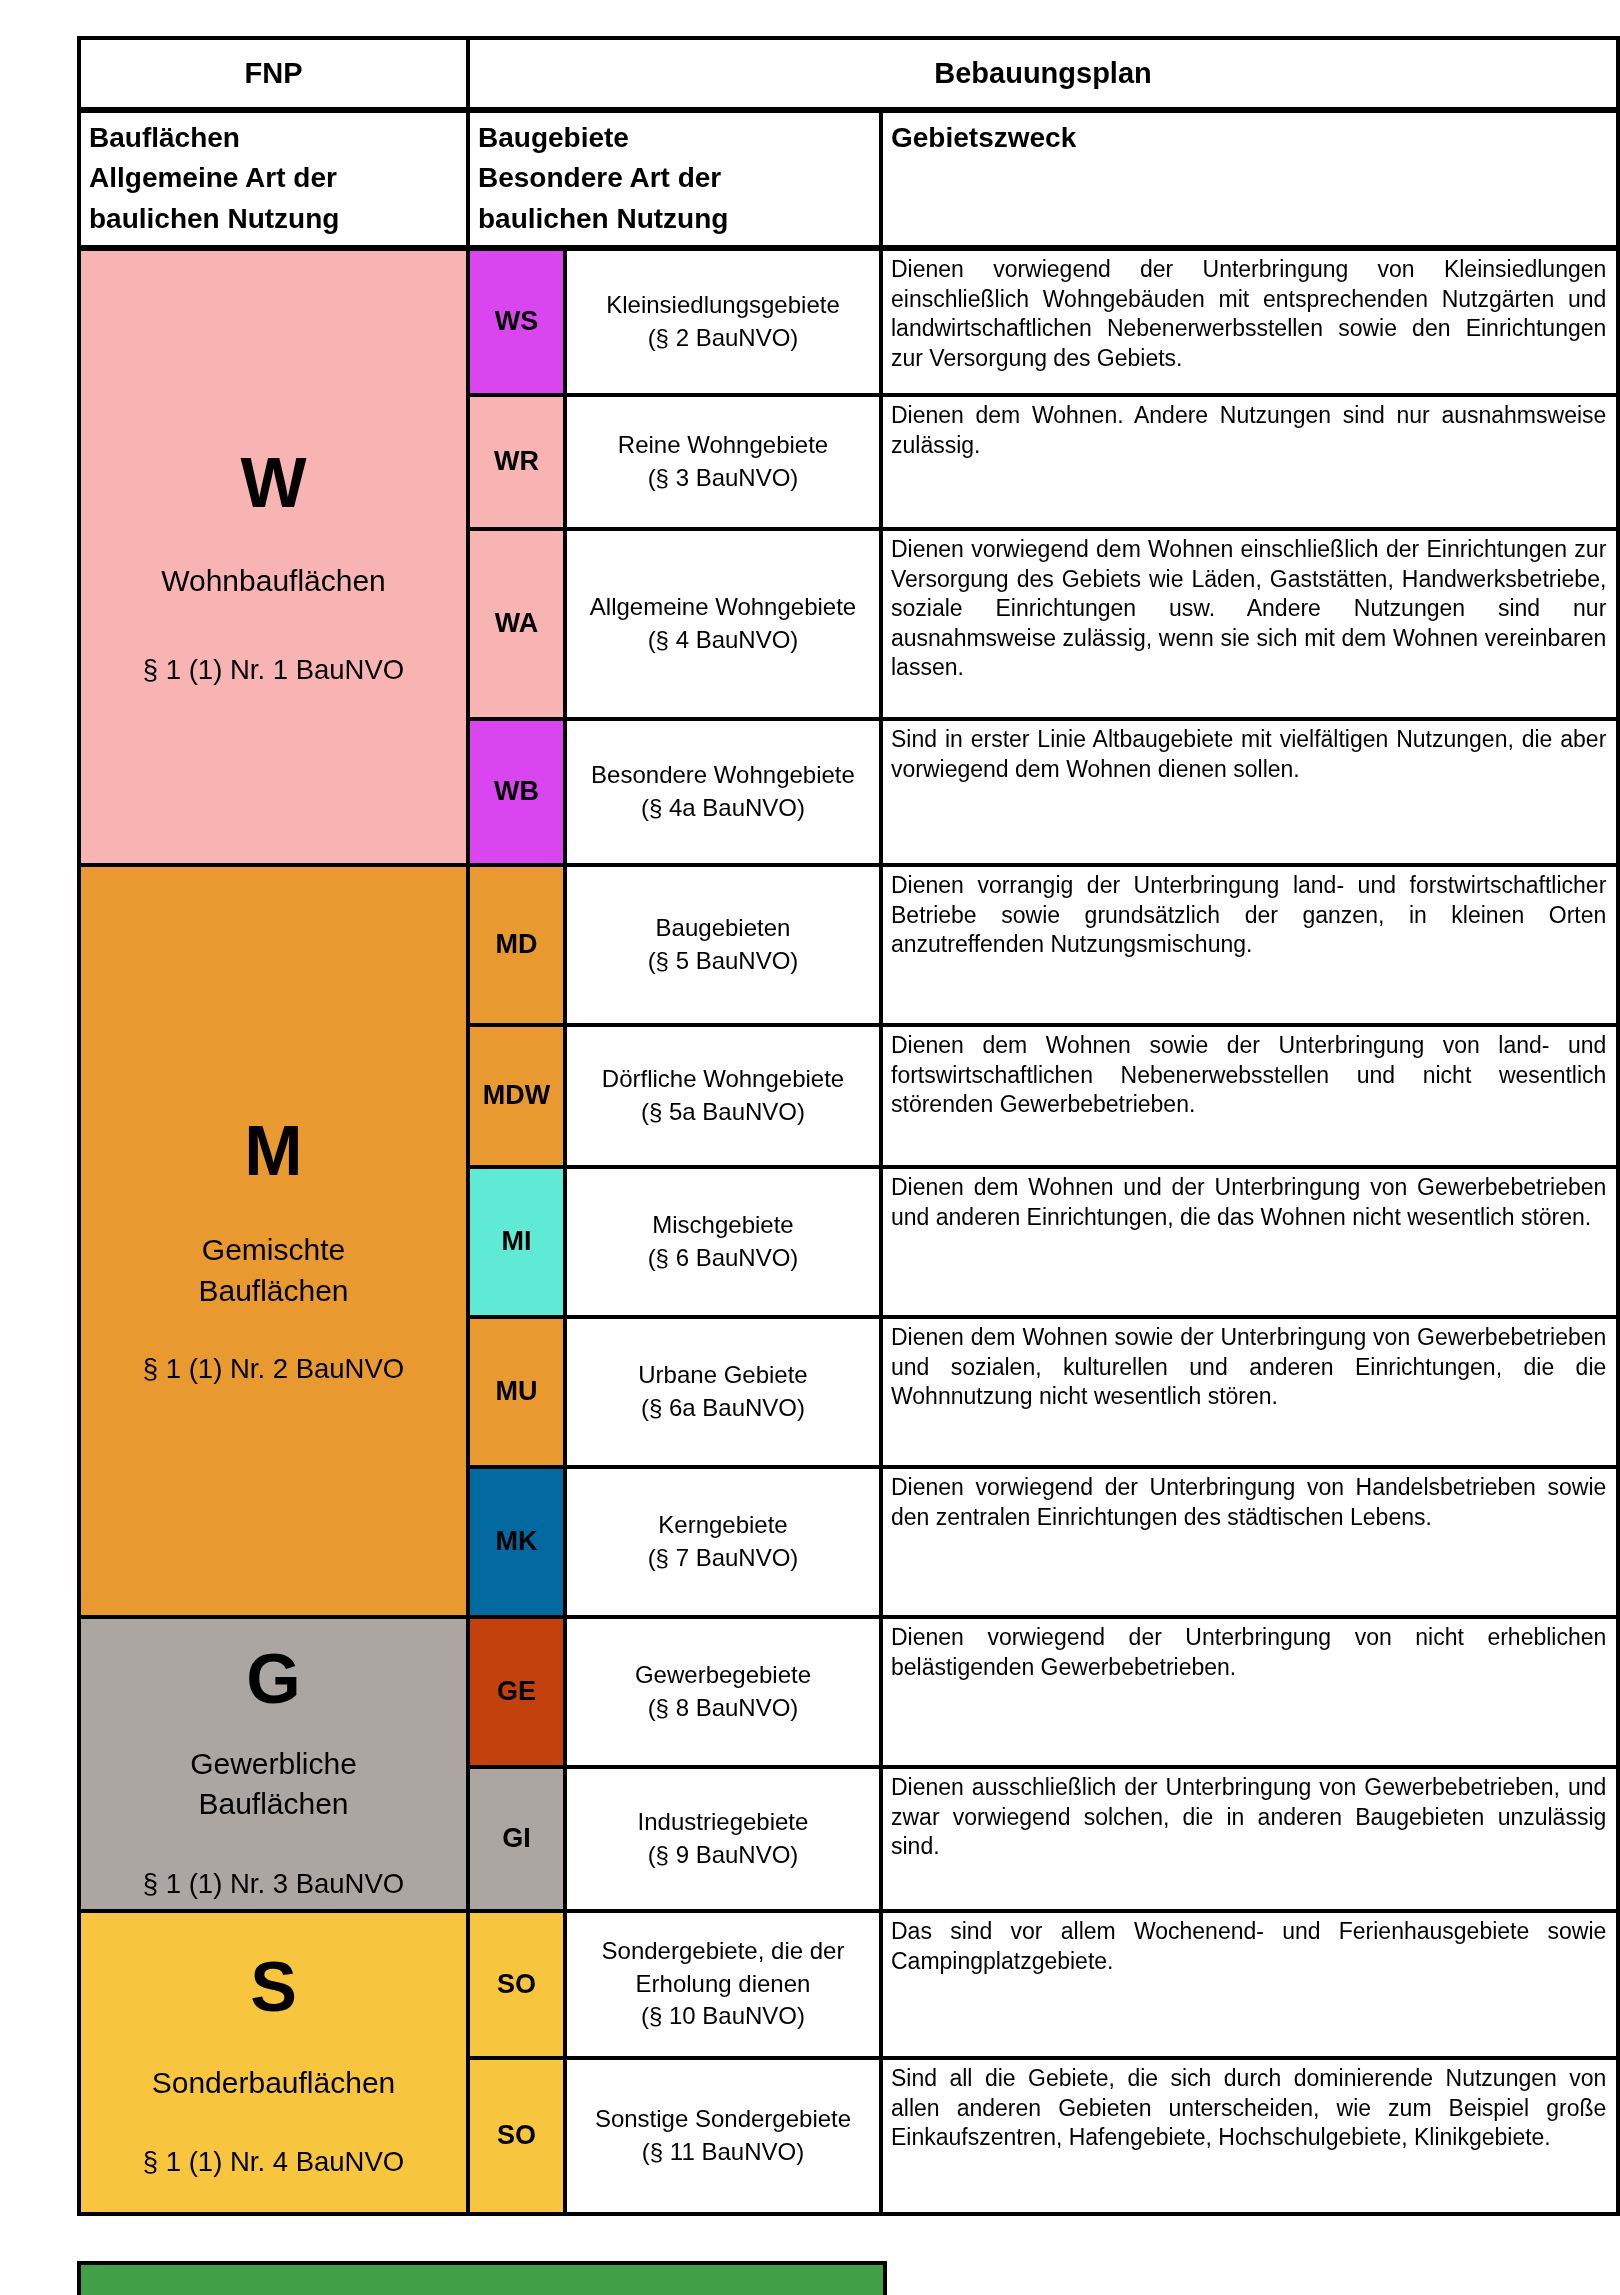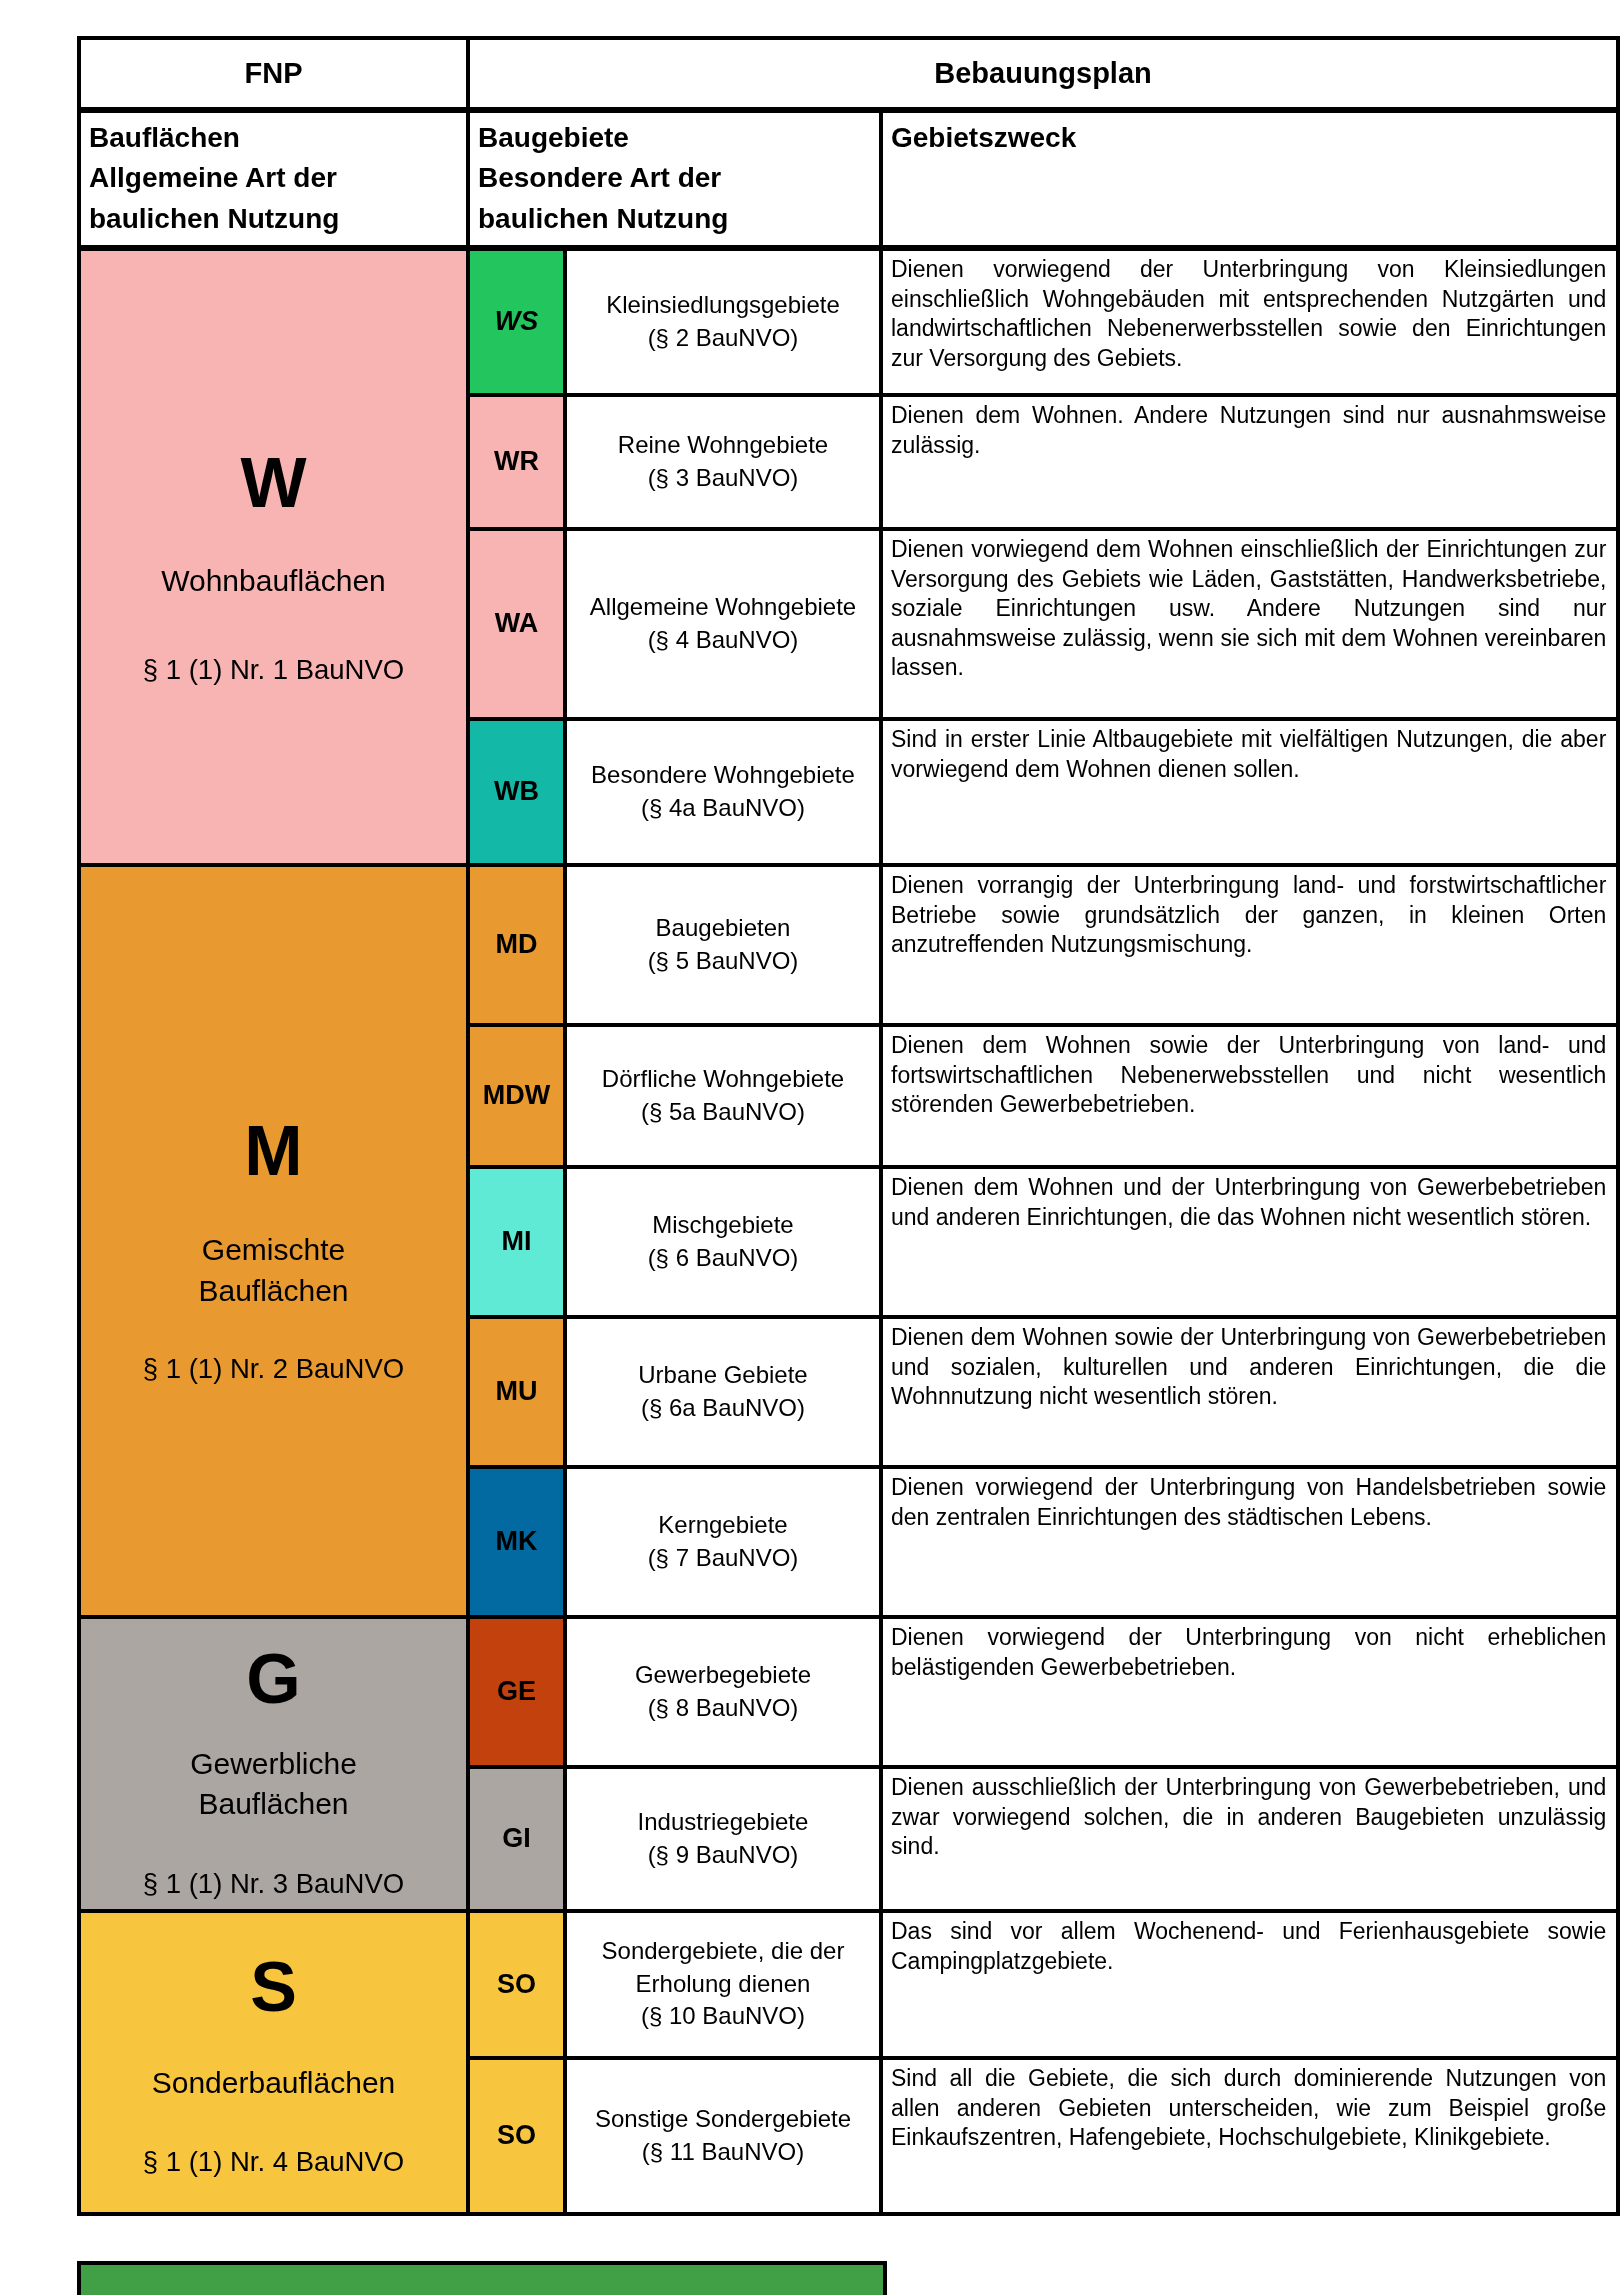--- a/index.html
+++ b/index.html
@@ -63,21 +63,21 @@
         <th>Gebietszweck</th>
       </tr>
     </thead>
     <tbody id="tbody">
         <tr style="height: 147px;">
           <td class="sec s0" rowspan="4" style="background: rgb(248, 180, 178);">
             <div class="big">W</div>
             <div class="nm">Wohnbauflächen</div>
             <div class="lw">§ 1 (1) Nr. 1 BauNVO</div>
           </td>
-          <td class="abbr" style="background: #22c55e; font-style: italic;">WS</td>
+          <td class="abbr" style="background: #d946ef;">WS</td>
           <td class="gname">
             <div>Kleinsiedlungsgebiete</div>
             <div>(§ 2 BauNVO)</div>
           </td>
           <td class="zweck">Dienen vorwiegend der Unterbringung von Kleinsiedlungen einschließlich Wohngebäuden mit entsprechenden Nutzgärten und landwirtschaftlichen Nebenerwerbsstellen sowie den Einrichtungen zur Versorgung des Gebiets.</td>
         </tr>
         <tr style="height: 134px;">
           <td class="abbr" style="background: rgb(248, 180, 178);">WR</td>
           <td class="gname">
             <div>Reine Wohngebiete</div>
@@ -87,21 +87,21 @@
         </tr>
         <tr style="height: 190px;">
           <td class="abbr" style="background: rgb(248, 180, 178);">WA</td>
           <td class="gname">
             <div>Allgemeine Wohngebiete</div>
             <div>(§ 4 BauNVO)</div>
           </td>
           <td class="zweck">Dienen vorwiegend dem Wohnen einschließlich der Einrichtungen zur Versorgung des Gebiets wie Läden, Gaststätten, Handwerksbetriebe, soziale Einrichtungen usw. Andere Nutzungen sind nur ausnahmsweise zulässig, wenn sie sich mit dem Wohnen vereinbaren lassen.</td>
         </tr>
         <tr style="height: 146px;">
-          <td class="abbr" style="background: #14b8a6;">WB</td>
+          <td class="abbr" style="background: #d946ef;">WB</td>
           <td class="gname">
             <div>Besondere Wohngebiete</div>
             <div>(§ 4a BauNVO)</div>
           </td>
           <td class="zweck">Sind in erster Linie Altbaugebiete mit vielfältigen Nutzungen, die aber vorwiegend dem Wohnen dienen sollen.</td>
         </tr>
         <tr style="height: 160px;">
           <td class="sec s1" rowspan="5" style="background: rgb(232, 153, 47);">
             <div class="big">M</div>
             <div class="nm">Gemischte

